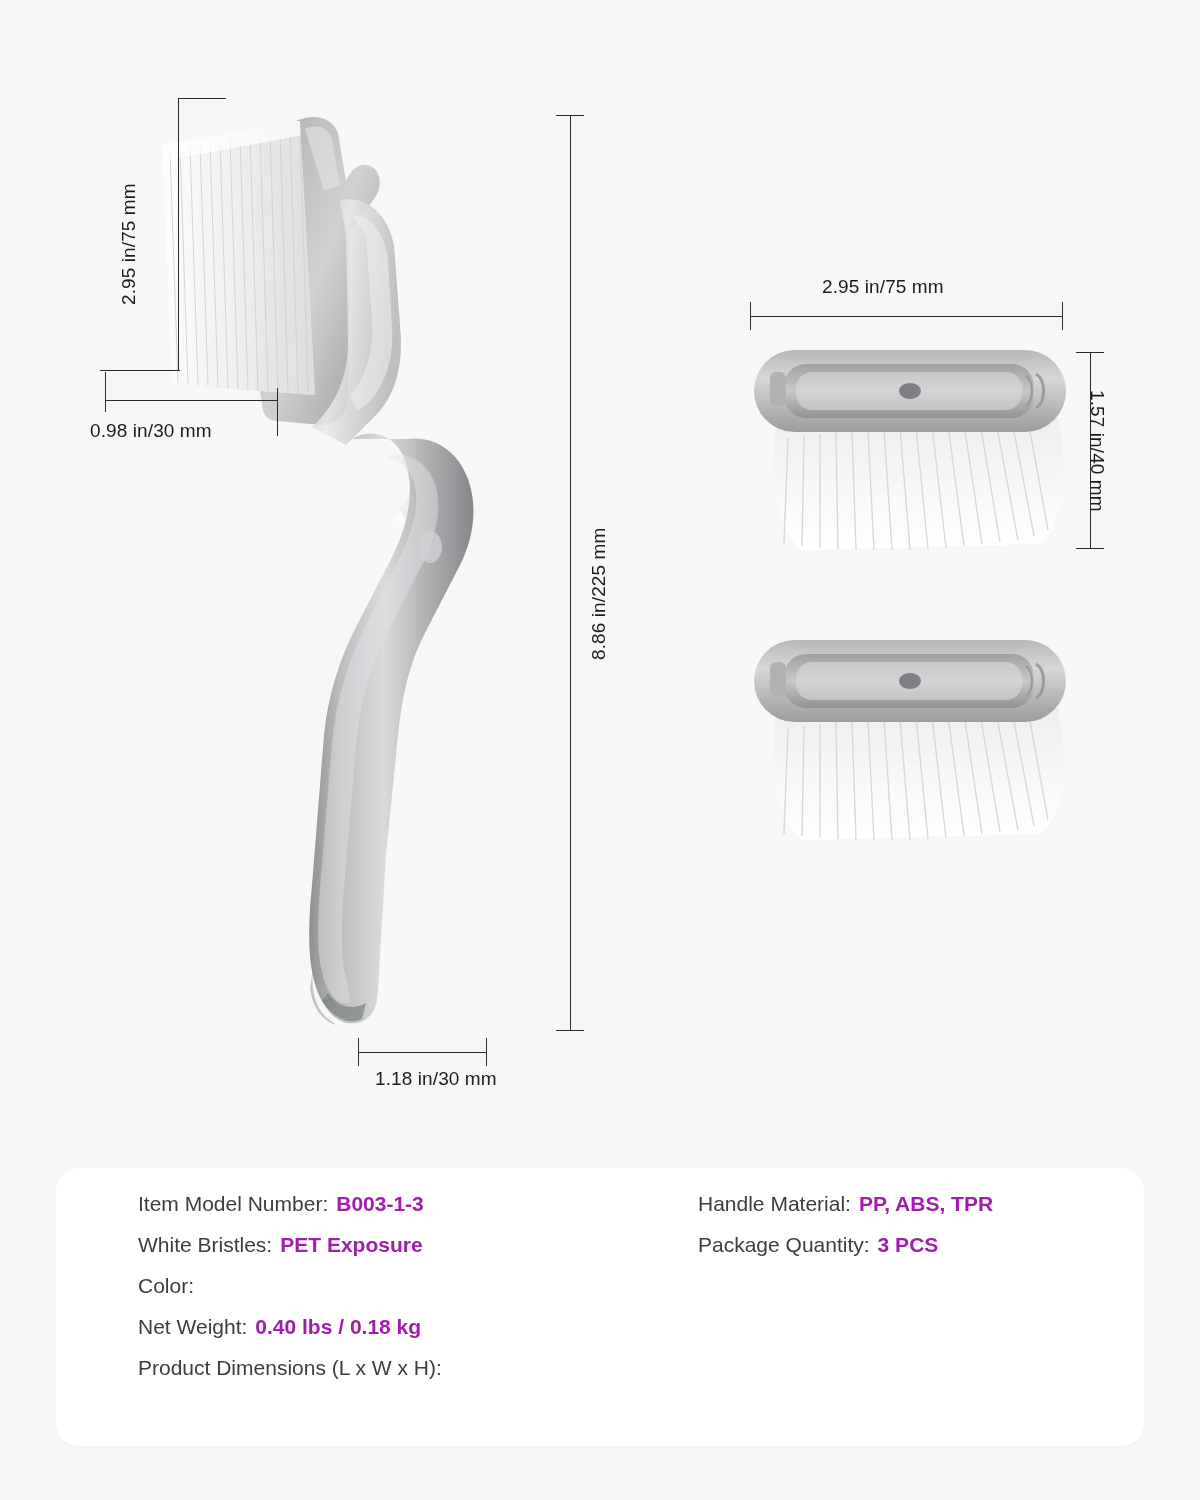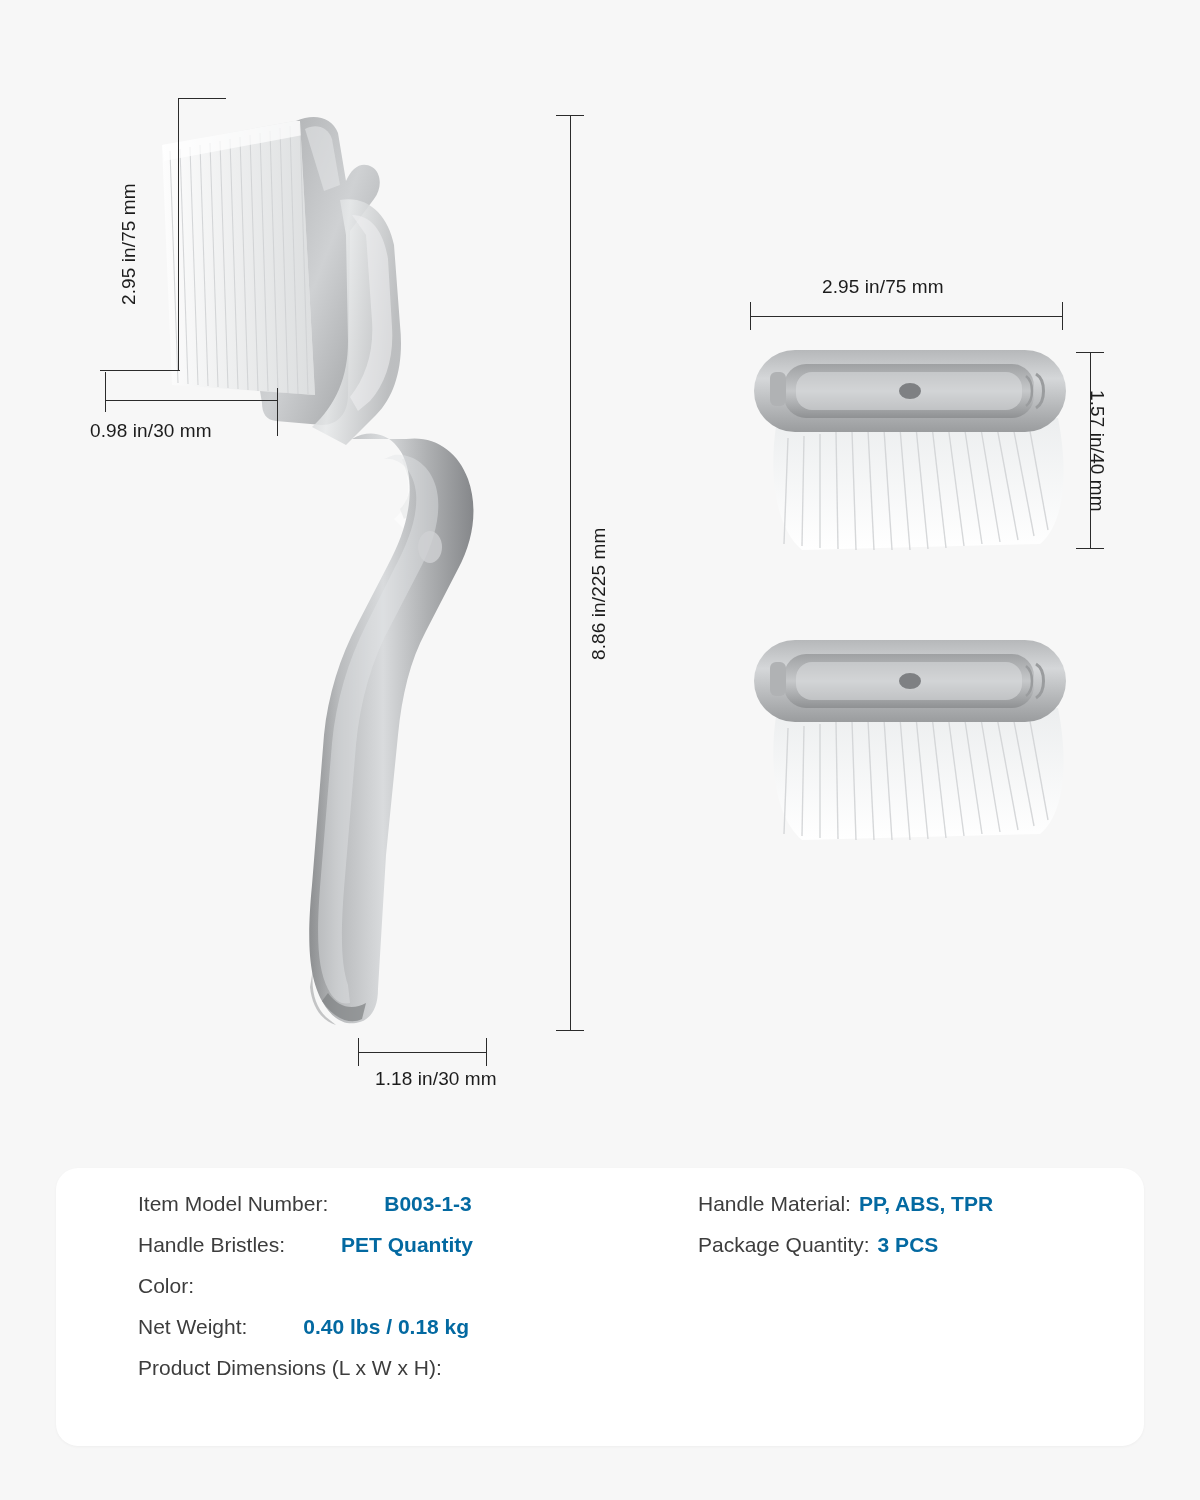--- a/index.html
+++ b/index.html
@@ -76,33 +76,32 @@
   .spec-row {
     display: flex;
     align-items: baseline;
     height: 41px;
   }
   .spec-col-left {
     width: 560px;
     display: flex;
     align-items: flex-end;
     white-space: nowrap;
-    gap: 48px;
   }
   .spec-col-right {
     display: flex;
     align-items: center;
     white-space: nowrap;
   }
   .spec-key {
     color: #3d3d3d;
     font-size: 21px;
   }
   .spec-val {
-    color: #0369a1;
+    color: #a21caf;
     font-size: 21px;
     font-weight: bold;
     margin-left: 8px;
   }
 </style>
 </head>
 <body>
 
 <div class="stage">
 
@@ -313,22 +312,22 @@
           <span class="spec-val">B003-1-3</span>
         </div>
         <div class="spec-col-right">
           <span class="spec-key">Handle Material:</span>
           <span class="spec-val">PP, ABS, TPR</span>
         </div>
       </div>
 
       <div class="spec-row">
         <div class="spec-col-left">
-          <span class="spec-key">Handle Bristles:</span>
-          <span class="spec-val">PET Quantity</span>
+          <span class="spec-key">White Bristles:</span>
+          <span class="spec-val">PET Exposure</span>
         </div>
         <div class="spec-col-right">
           <span class="spec-key">Package Quantity:</span>
           <span class="spec-val">3 PCS</span>
         </div>
       </div>
 
 
       <div class="spec-row">
         <div class="spec-col-left">

